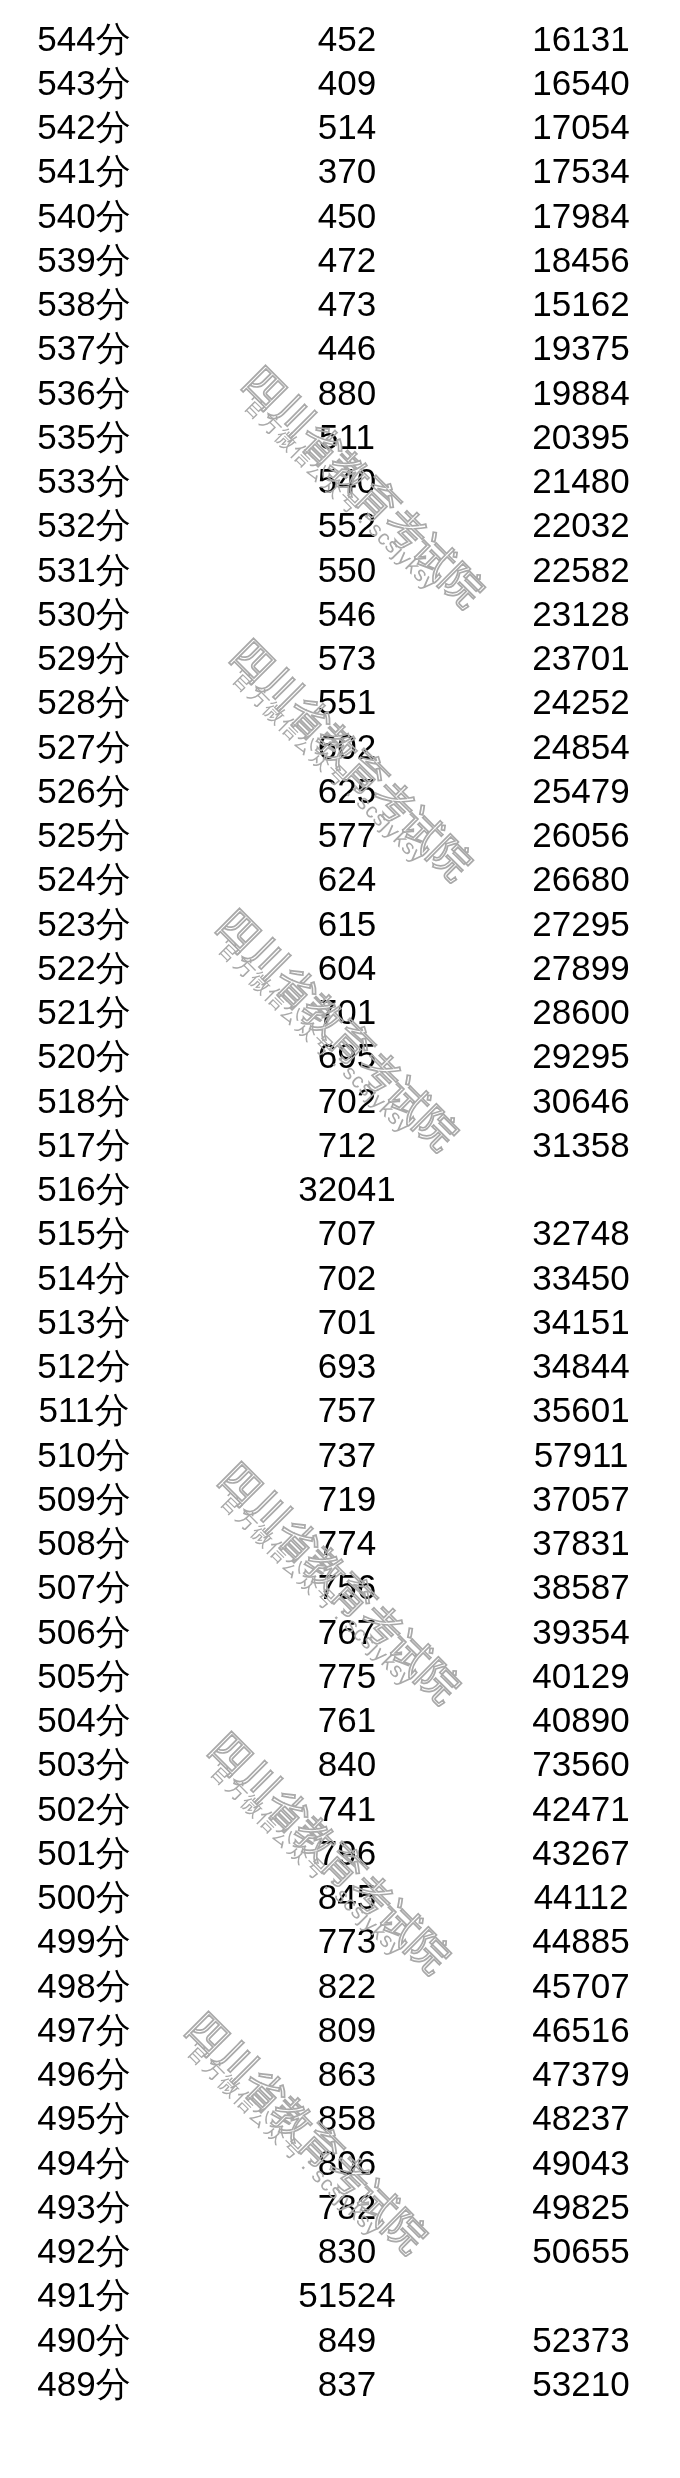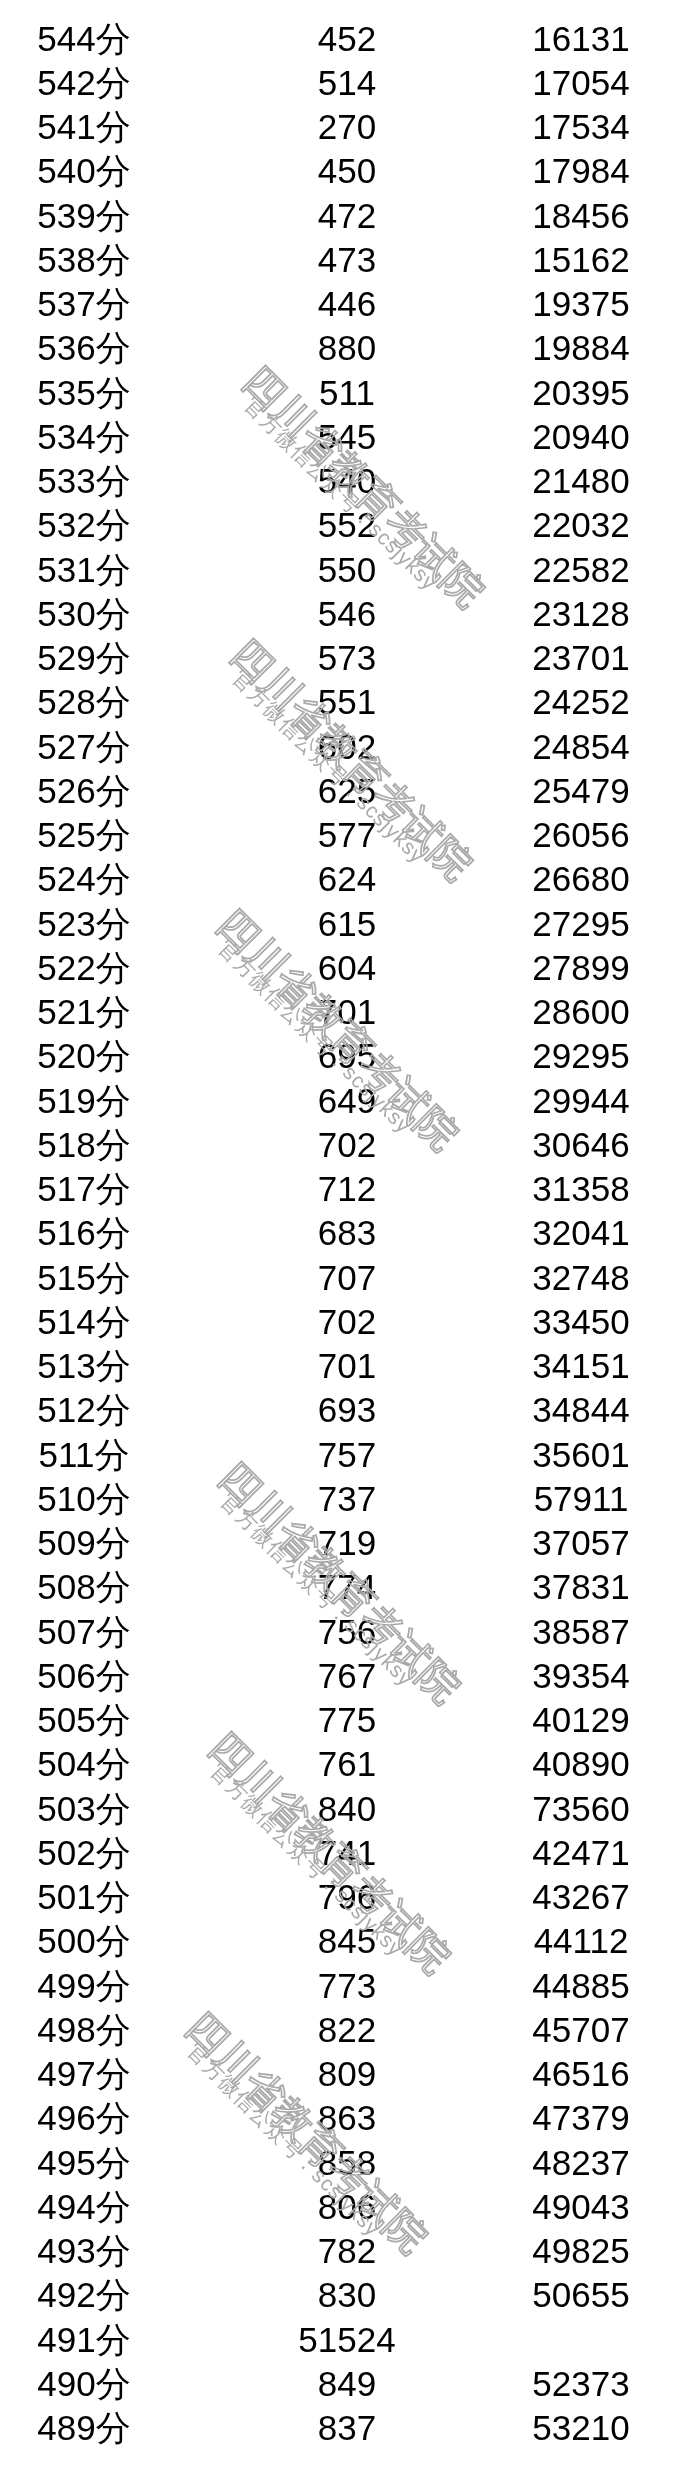--- a/index.html
+++ b/index.html
@@ -66,27 +66,32 @@
 <div class="page">
 
   <div class="table">
 
   <div class="row">
       <div class="cell">544分</div>
       <div class="cell">452</div>
       <div class="cell">16131</div>
     </div>
       <div class="row">
+      <div class="cell">543分</div>
+      <div class="cell">409</div>
+      <div class="cell">16540</div>
+    </div>
+      <div class="row">
       <div class="cell">542分</div>
       <div class="cell">514</div>
       <div class="cell">17054</div>
     </div>
       <div class="row">
       <div class="cell">541分</div>
-      <div class="cell">270</div>
+      <div class="cell">370</div>
       <div class="cell">17534</div>
     </div>
       <div class="row">
       <div class="cell">540分</div>
       <div class="cell">450</div>
       <div class="cell">17984</div>
     </div>
       <div class="row">
       <div class="cell">539分</div>
       <div class="cell">472</div>
@@ -106,25 +111,20 @@
       <div class="cell">536分</div>
       <div class="cell">880</div>
       <div class="cell">19884</div>
     </div>
       <div class="row">
       <div class="cell">535分</div>
       <div class="cell">511</div>
       <div class="cell">20395</div>
     </div>
       <div class="row">
-      <div class="cell">534分</div>
-      <div class="cell">545</div>
-      <div class="cell">20940</div>
-    </div>
-      <div class="row">
       <div class="cell">533分</div>
       <div class="cell">540</div>
       <div class="cell">21480</div>
     </div>
       <div class="row">
       <div class="cell">532分</div>
       <div class="cell">552</div>
       <div class="cell">22032</div>
     </div>
       <div class="row">
@@ -181,37 +181,31 @@
       <div class="cell">521分</div>
       <div class="cell">701</div>
       <div class="cell">28600</div>
     </div>
       <div class="row">
       <div class="cell">520分</div>
       <div class="cell">695</div>
       <div class="cell">29295</div>
     </div>
       <div class="row">
-      <div class="cell">519分</div>
-      <div class="cell">649</div>
-      <div class="cell">29944</div>
-    </div>
-      <div class="row">
       <div class="cell">518分</div>
       <div class="cell">702</div>
       <div class="cell">30646</div>
     </div>
       <div class="row">
       <div class="cell">517分</div>
       <div class="cell">712</div>
       <div class="cell">31358</div>
     </div>
       <div class="row">
       <div class="cell">516分</div>
-      <div class="cell">683</div>
       <div class="cell">32041</div>
     </div>
       <div class="row">
       <div class="cell">515分</div>
       <div class="cell">707</div>
       <div class="cell">32748</div>
     </div>
       <div class="row">
       <div class="cell">514分</div>
       <div class="cell">702</div>

